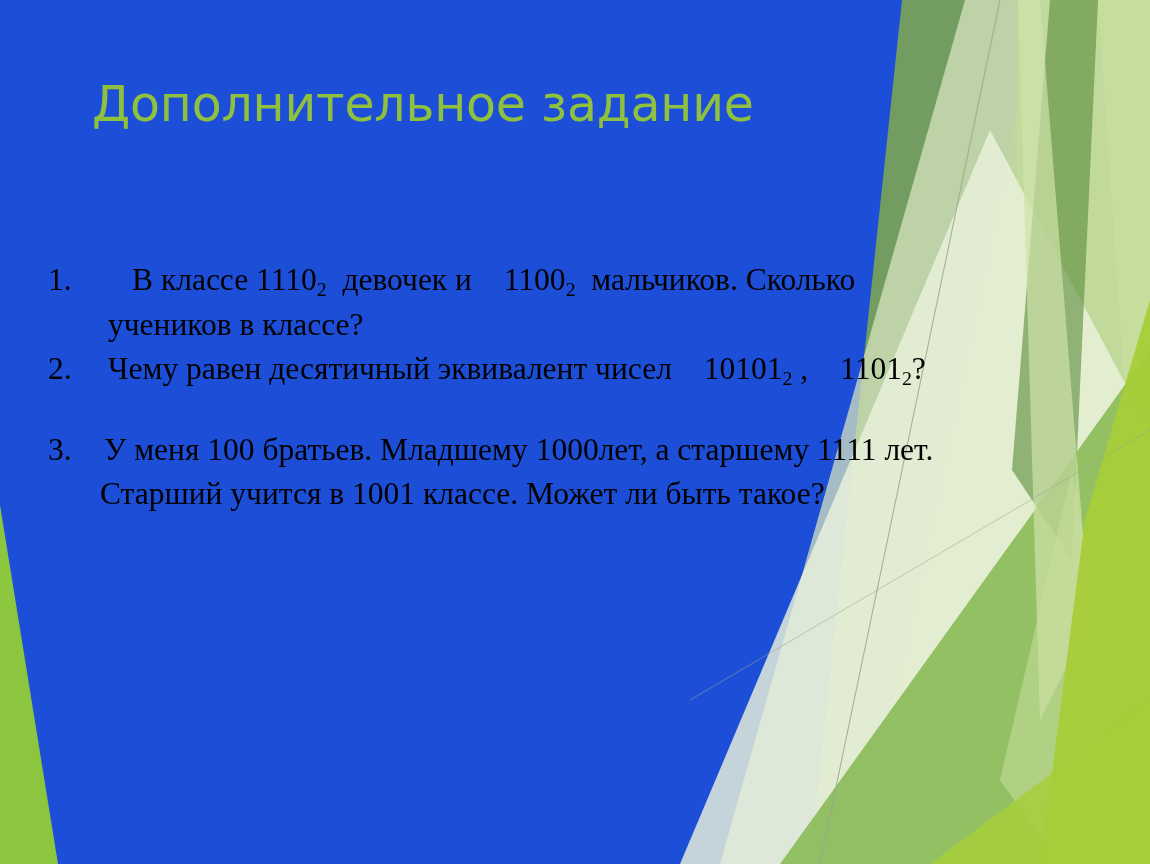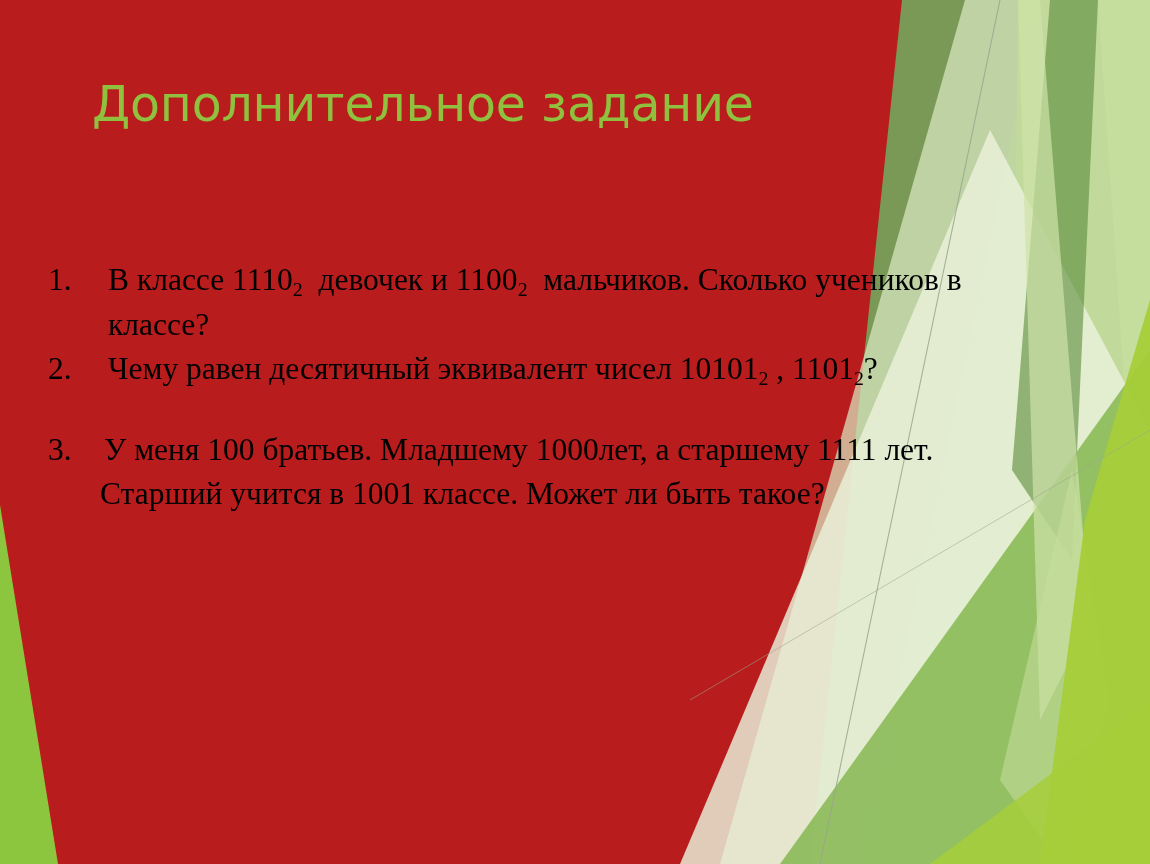--- a/index.html
+++ b/index.html
@@ -5,21 +5,21 @@
 <style>
   html, body {
     margin: 0;
     padding: 0;
     background: #ffffff;
   }
   .slide {
     position: relative;
     width: 1150px;
     height: 864px;
-    background: #b91c1c;
+    background: #1d4ed8;
     overflow: hidden;
     font-family: "Liberation Serif", "DejaVu Serif", serif;
   }
 
   
   .decor {
     position: absolute;
     inset: 0;
     width: 1150px;
     height: 864px;
@@ -85,21 +85,21 @@
   ol.task-list > li.item-3 .txt {
     text-indent: 4px;
     margin-left: -4px;
     margin-top: 36px;
   }
   sub {
     font-size: 0.63em;
     line-height: 0;
     vertical-align: -0.28em;
   }
-  .nb { white-space: nowrap; }
+  .nb { white-space: nowrap; margin-left: 24px; }
 </style>
 </head>
 <body>
 
 <div class="slide">
 
   <svg class="decor" viewBox="0 0 1150 864" preserveAspectRatio="none">
 
     <polygon points="1060,0 1150,0 1150,864 900,864" fill="#A6CE39"></polygon>
 

